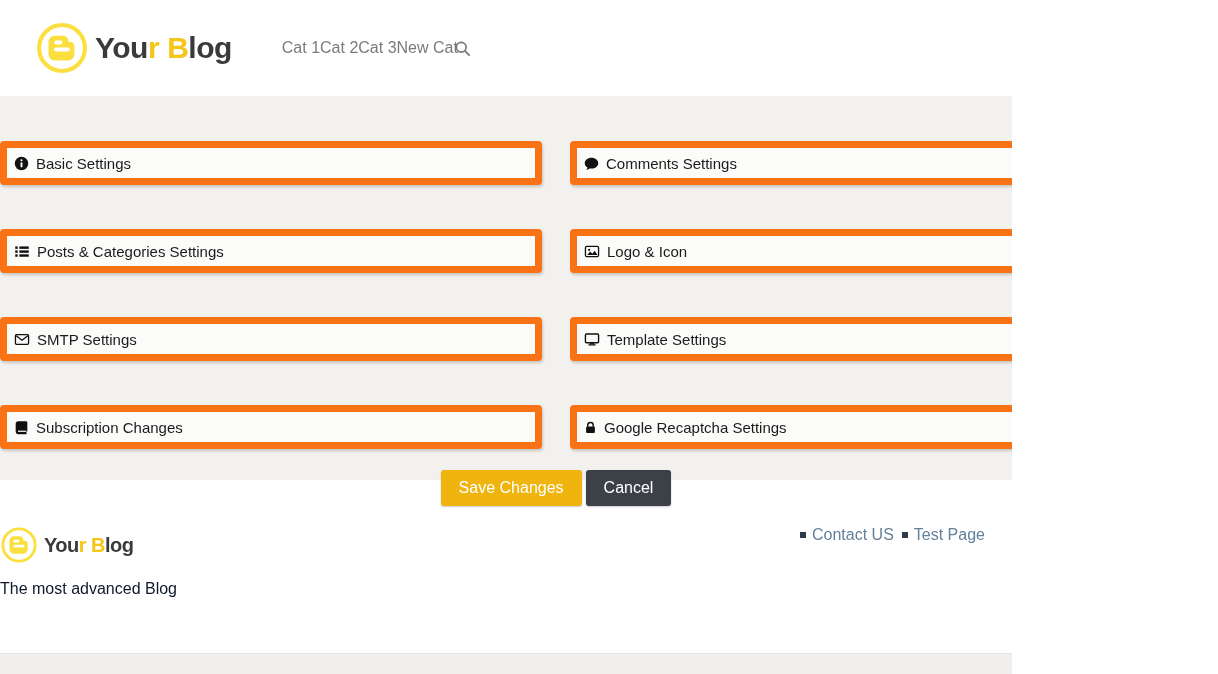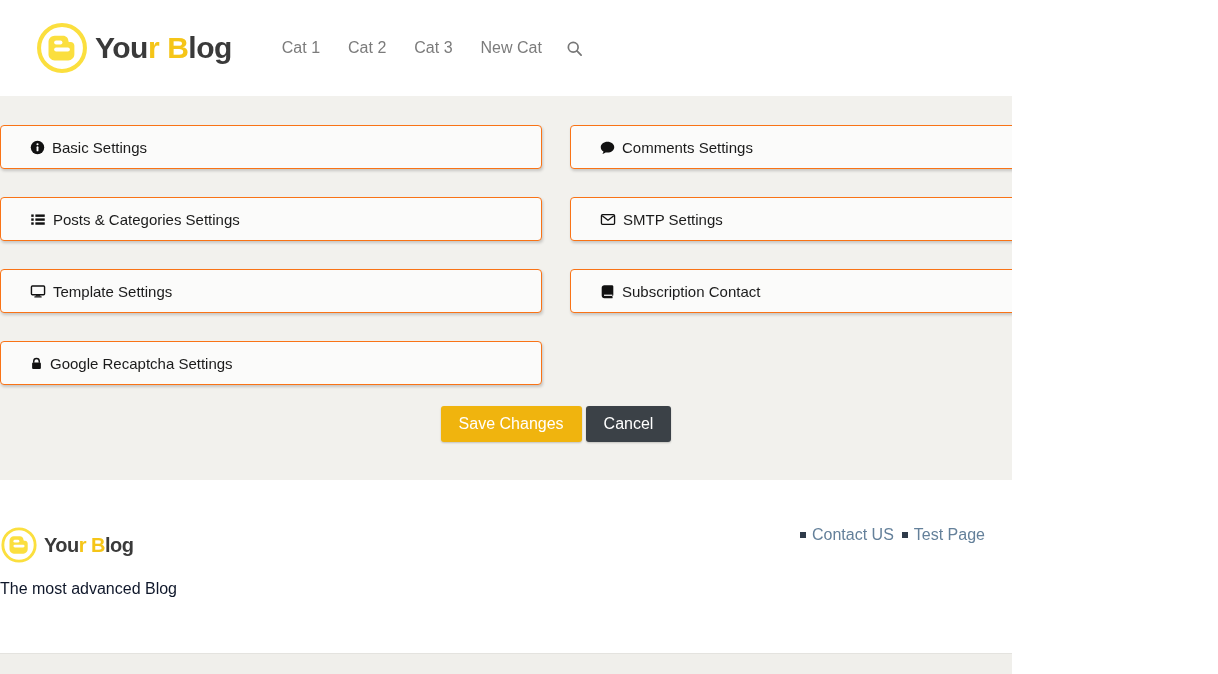--- a/index.html
+++ b/index.html
@@ -6,31 +6,31 @@
   body { font-family:"Liberation Sans", sans-serif; background:#fff; }
   .page { width:1012px; height:674px; overflow:hidden; background:#fff; }
 
   
   .header { height:96px; background:#fff; display:flex; align-items:center; }
   .header-inner { width:1112px; margin:0 auto; display:flex; align-items:center; }
   .brand { display:flex; align-items:center; text-decoration:none; cursor:pointer; margin-left:35px; }
   .brand-text { font-size:30px; font-weight:bold; color:#3a3a3a; margin-left:6px; letter-spacing:-0.5px; }
   .brand-text .accent { color:#f5c518; }
   .brand-text .sp { display:inline-block; width:8px; }
-  .nav { display:flex; align-items:center; margin-left:50px; gap:28px; }
+  .nav { display:flex; align-items:center; margin-left:50px; }
   .nav a { color:#7b7b7b; text-decoration:none; font-size:16px; cursor:pointer; }
   .search-btn { cursor:pointer; display:flex; align-items:center; margin-left:-4px; }
 
   
   .main { background:#f2f1ed; height:384px; }
   .container { width:1112px; margin:0 auto; }
   .panel-grid { display:grid; grid-template-columns:1fr 1fr; column-gap:28px; row-gap:28px; padding-top:29px; }
-  .panel { background:#fbfbfa; border:1px solid #f97316; border-radius:4px; height:44px;
-           display:flex; align-items:center; padding:0 29px; cursor:pointer;
-           box-shadow:1px 2px 3px rgba(0,0,0,0.18); }
+  .panel { background:#fbfbfa; border:7px solid #f97316; border-radius:4px; height:44px;
+           display:flex; align-items:center; padding:0 7px; cursor:pointer;
+           box-shadow:1px 2px 3px rgba(0,0,0,0.18);margin-top:16px; }
   .panel .p-icon { display:flex; align-items:center; margin-right:7px; }
   .panel .p-label { font-size:15px; color:#1b1b1b; }
 
   .btn-row { display:flex; justify-content:center; gap:4px; margin-top:21px; }
   .btn { border:none; font-family:inherit; font-size:16px; color:#fff; padding:0 18px; height:36px;
          border-radius:3px; cursor:pointer; box-shadow:0 1px 2px rgba(0,0,0,0.2); }
   .btn-save { background:#f0b40e; }
   .btn-cancel { background:#3b4147;text-align:center; }
 
   
@@ -112,20 +112,30 @@
               <rect x="5.2" y="2.6" width="10" height="2.6" fill="#111"></rect>
               <rect x="0.8" y="6.8" width="2.6" height="2.6" fill="#111"></rect>
               <rect x="5.2" y="6.8" width="10" height="2.6" fill="#111"></rect>
               <rect x="0.8" y="11" width="2.6" height="2.6" fill="#111"></rect>
               <rect x="5.2" y="11" width="10" height="2.6" fill="#111"></rect>
             </svg>
           </span>
           <span class="p-label">Posts &amp; Categories Settings</span>
         </div>
 
+        <div class="panel">
+          <span class="p-icon">
+            <svg width="16" height="15" viewBox="0 0 16 16">
+              <rect x="1" y="2.6" width="14" height="10.8" rx="1.4" fill="none" stroke="#111" stroke-width="1.4"></rect>
+              <circle cx="4.9" cy="6.2" r="1.2" fill="#111"></circle>
+              <path d="M2.8 11.6l3.3-3.6 2.2 2.3 2.5-3 3.1 4.3z" fill="#111"></path>
+            </svg>
+          </span>
+          <span class="p-label">Logo &amp; Icon</span>
+        </div>
 
         <div class="panel">
           <span class="p-icon">
             <svg width="16" height="15" viewBox="0 0 16 16">
               <rect x="1" y="2.8" width="14" height="10.4" rx="1.2" fill="none" stroke="#111" stroke-width="1.4"></rect>
               <path d="M1.8 4l6.2 4.8L14.2 4" fill="none" stroke="#111" stroke-width="1.4" stroke-linejoin="round"></path>
             </svg>
           </span>
           <span class="p-label">SMTP Settings</span>
         </div>
@@ -142,21 +152,21 @@
         </div>
 
         <div class="panel">
           <span class="p-icon">
             <svg width="15" height="15" viewBox="0 0 16 16">
               <path d="M4.6 1.2h8.2c.8 0 1.4.6 1.4 1.4v9c0 .6-.4 1.1-.9 1.3-.3.7-.3 1.5 0 2.2h-8.7c-1.6 0-2.8-1.2-2.8-2.8V4c0-1.6 1.2-2.8 2.8-2.8z" fill="#111"></path>
               <path d="M4.3 12h8.9" stroke="#fff" stroke-width="1.3"></path>
               <path d="M4.3 14.3h8.9" stroke="#111" stroke-width="1.3"></path>
             </svg>
           </span>
-          <span class="p-label">Subscription Contact</span>
+          <span class="p-label">Subscription Changes</span>
         </div>
 
         <div class="panel">
           <span class="p-icon">
             <svg width="13" height="15" viewBox="0 0 16 16">
               <path d="M4.6 7V5.2a3.4 3.4 0 0 1 6.8 0V7" fill="none" stroke="#111" stroke-width="1.8"></path>
               <rect x="2.6" y="6.9" width="10.8" height="8" rx="1.4" fill="#111"></rect>
             </svg>
           </span>
           <span class="p-label">Google Recaptcha Settings</span>

